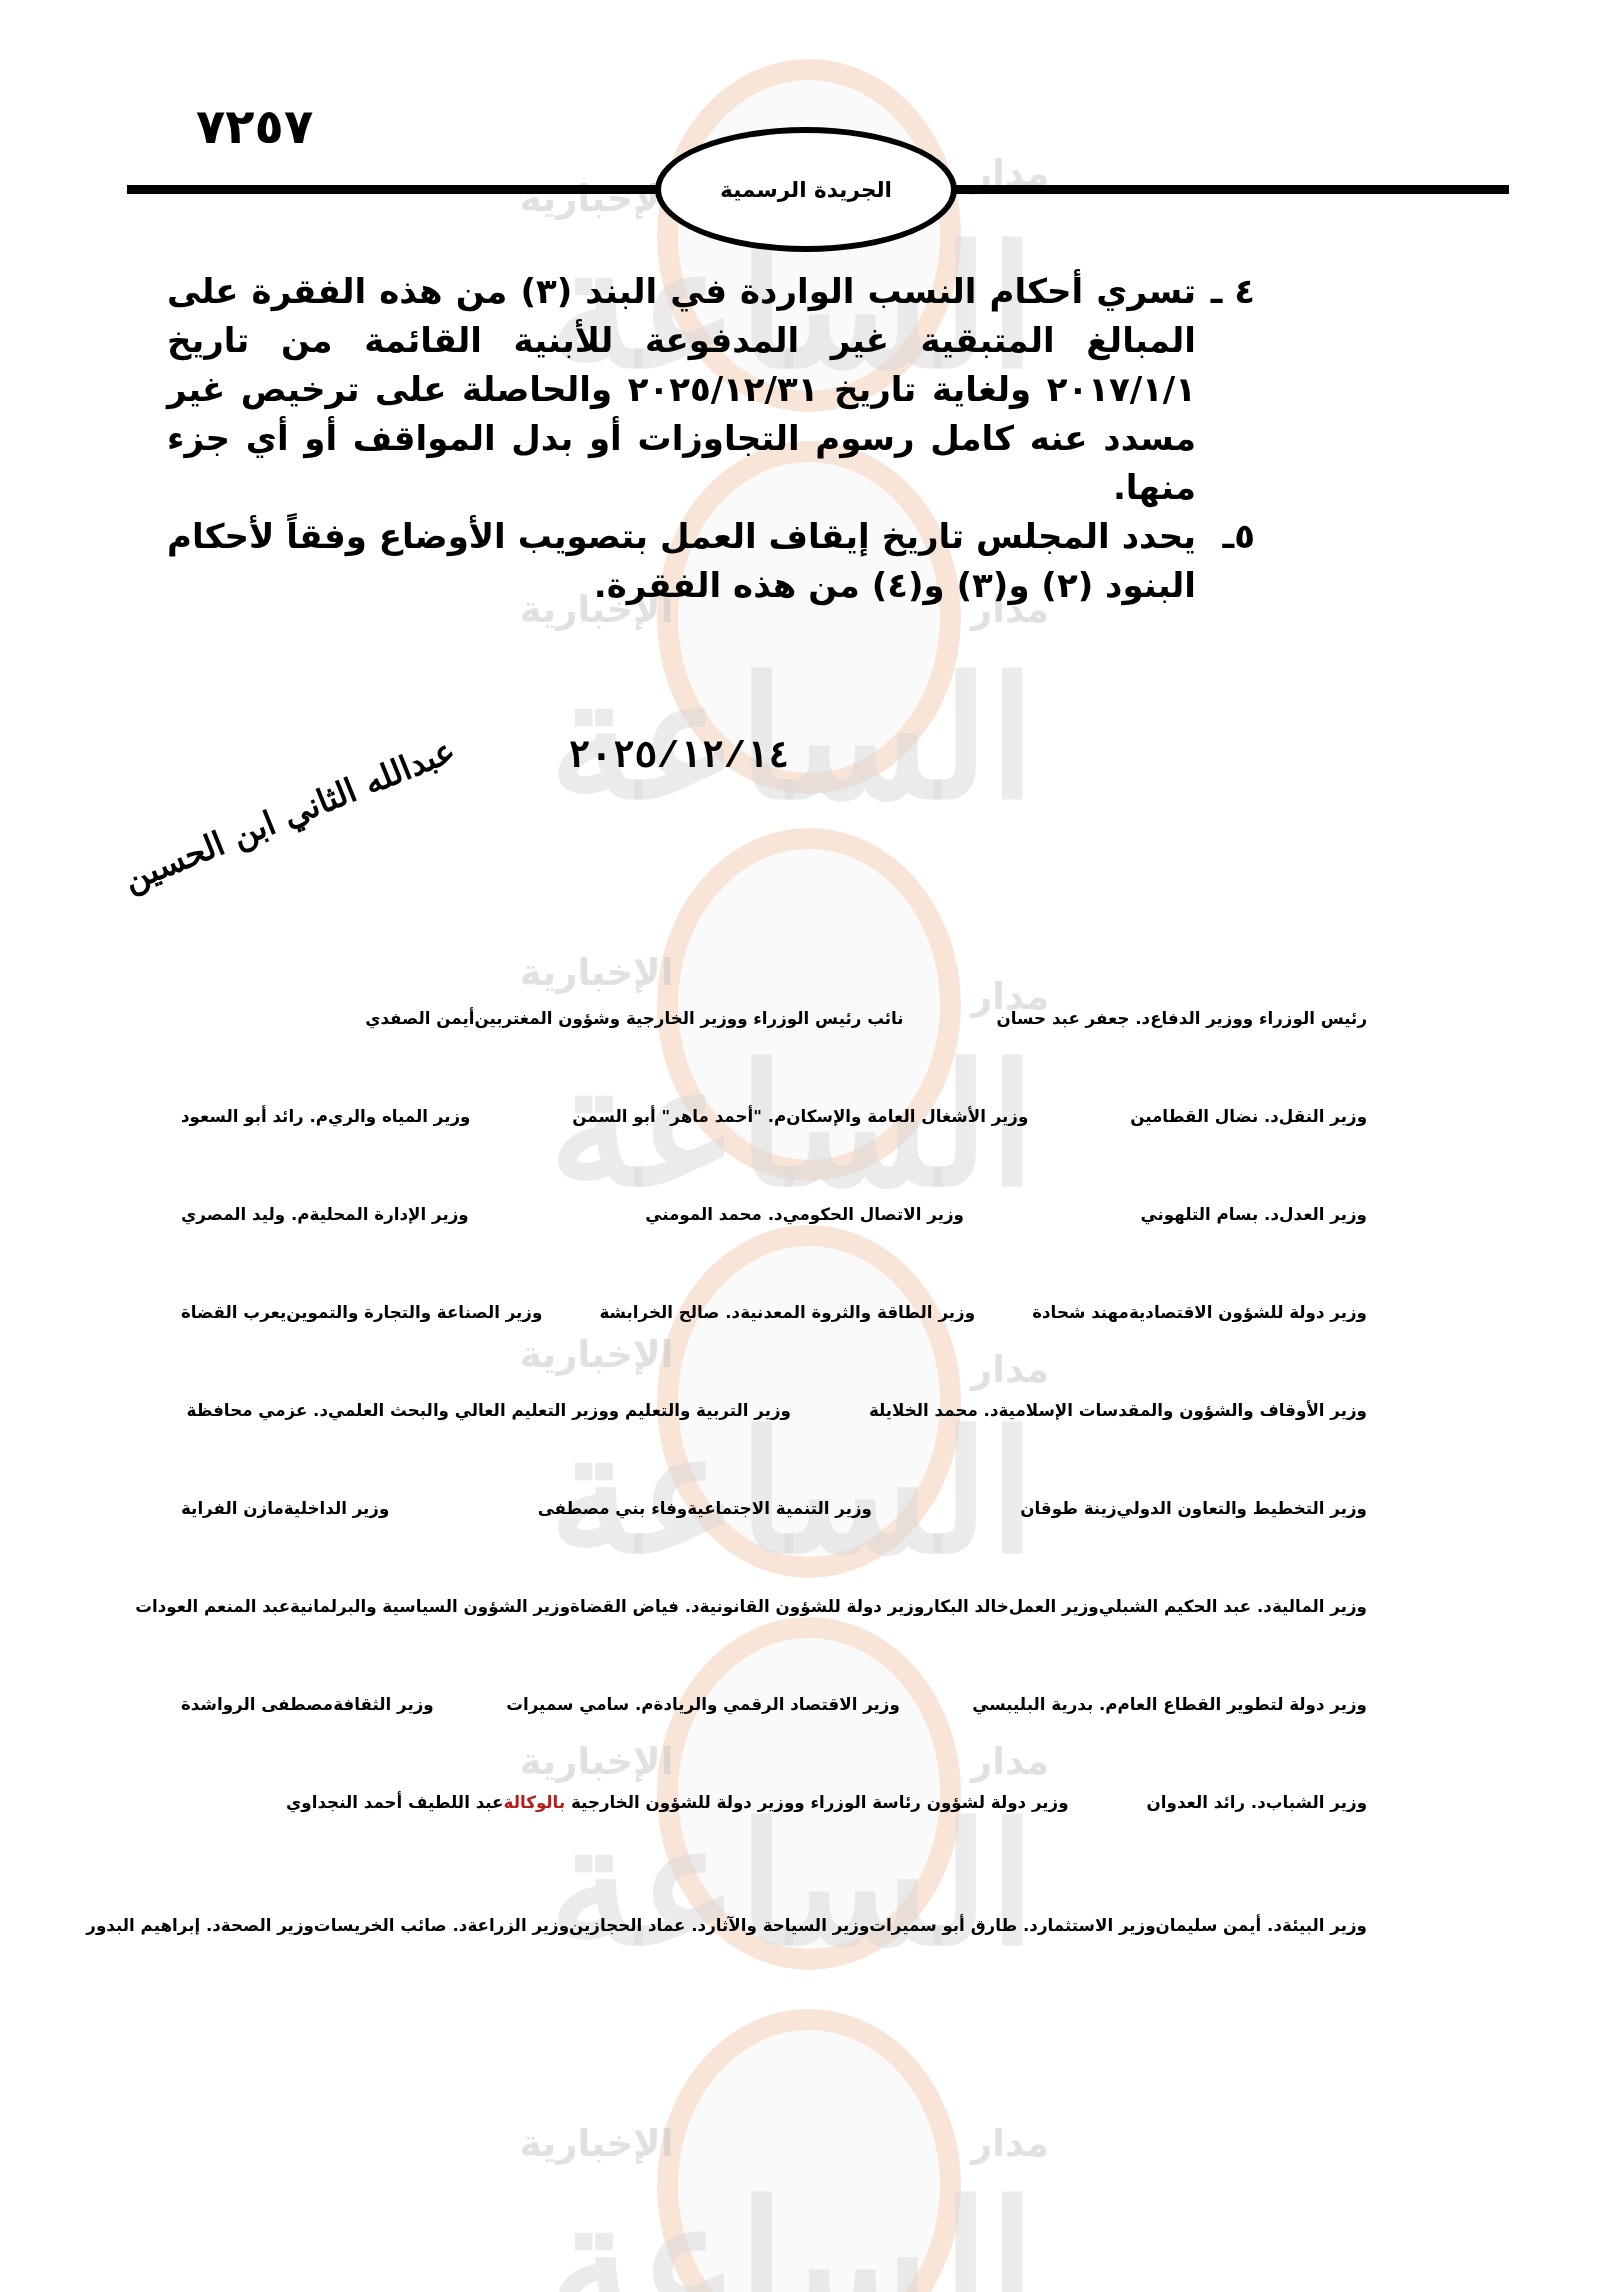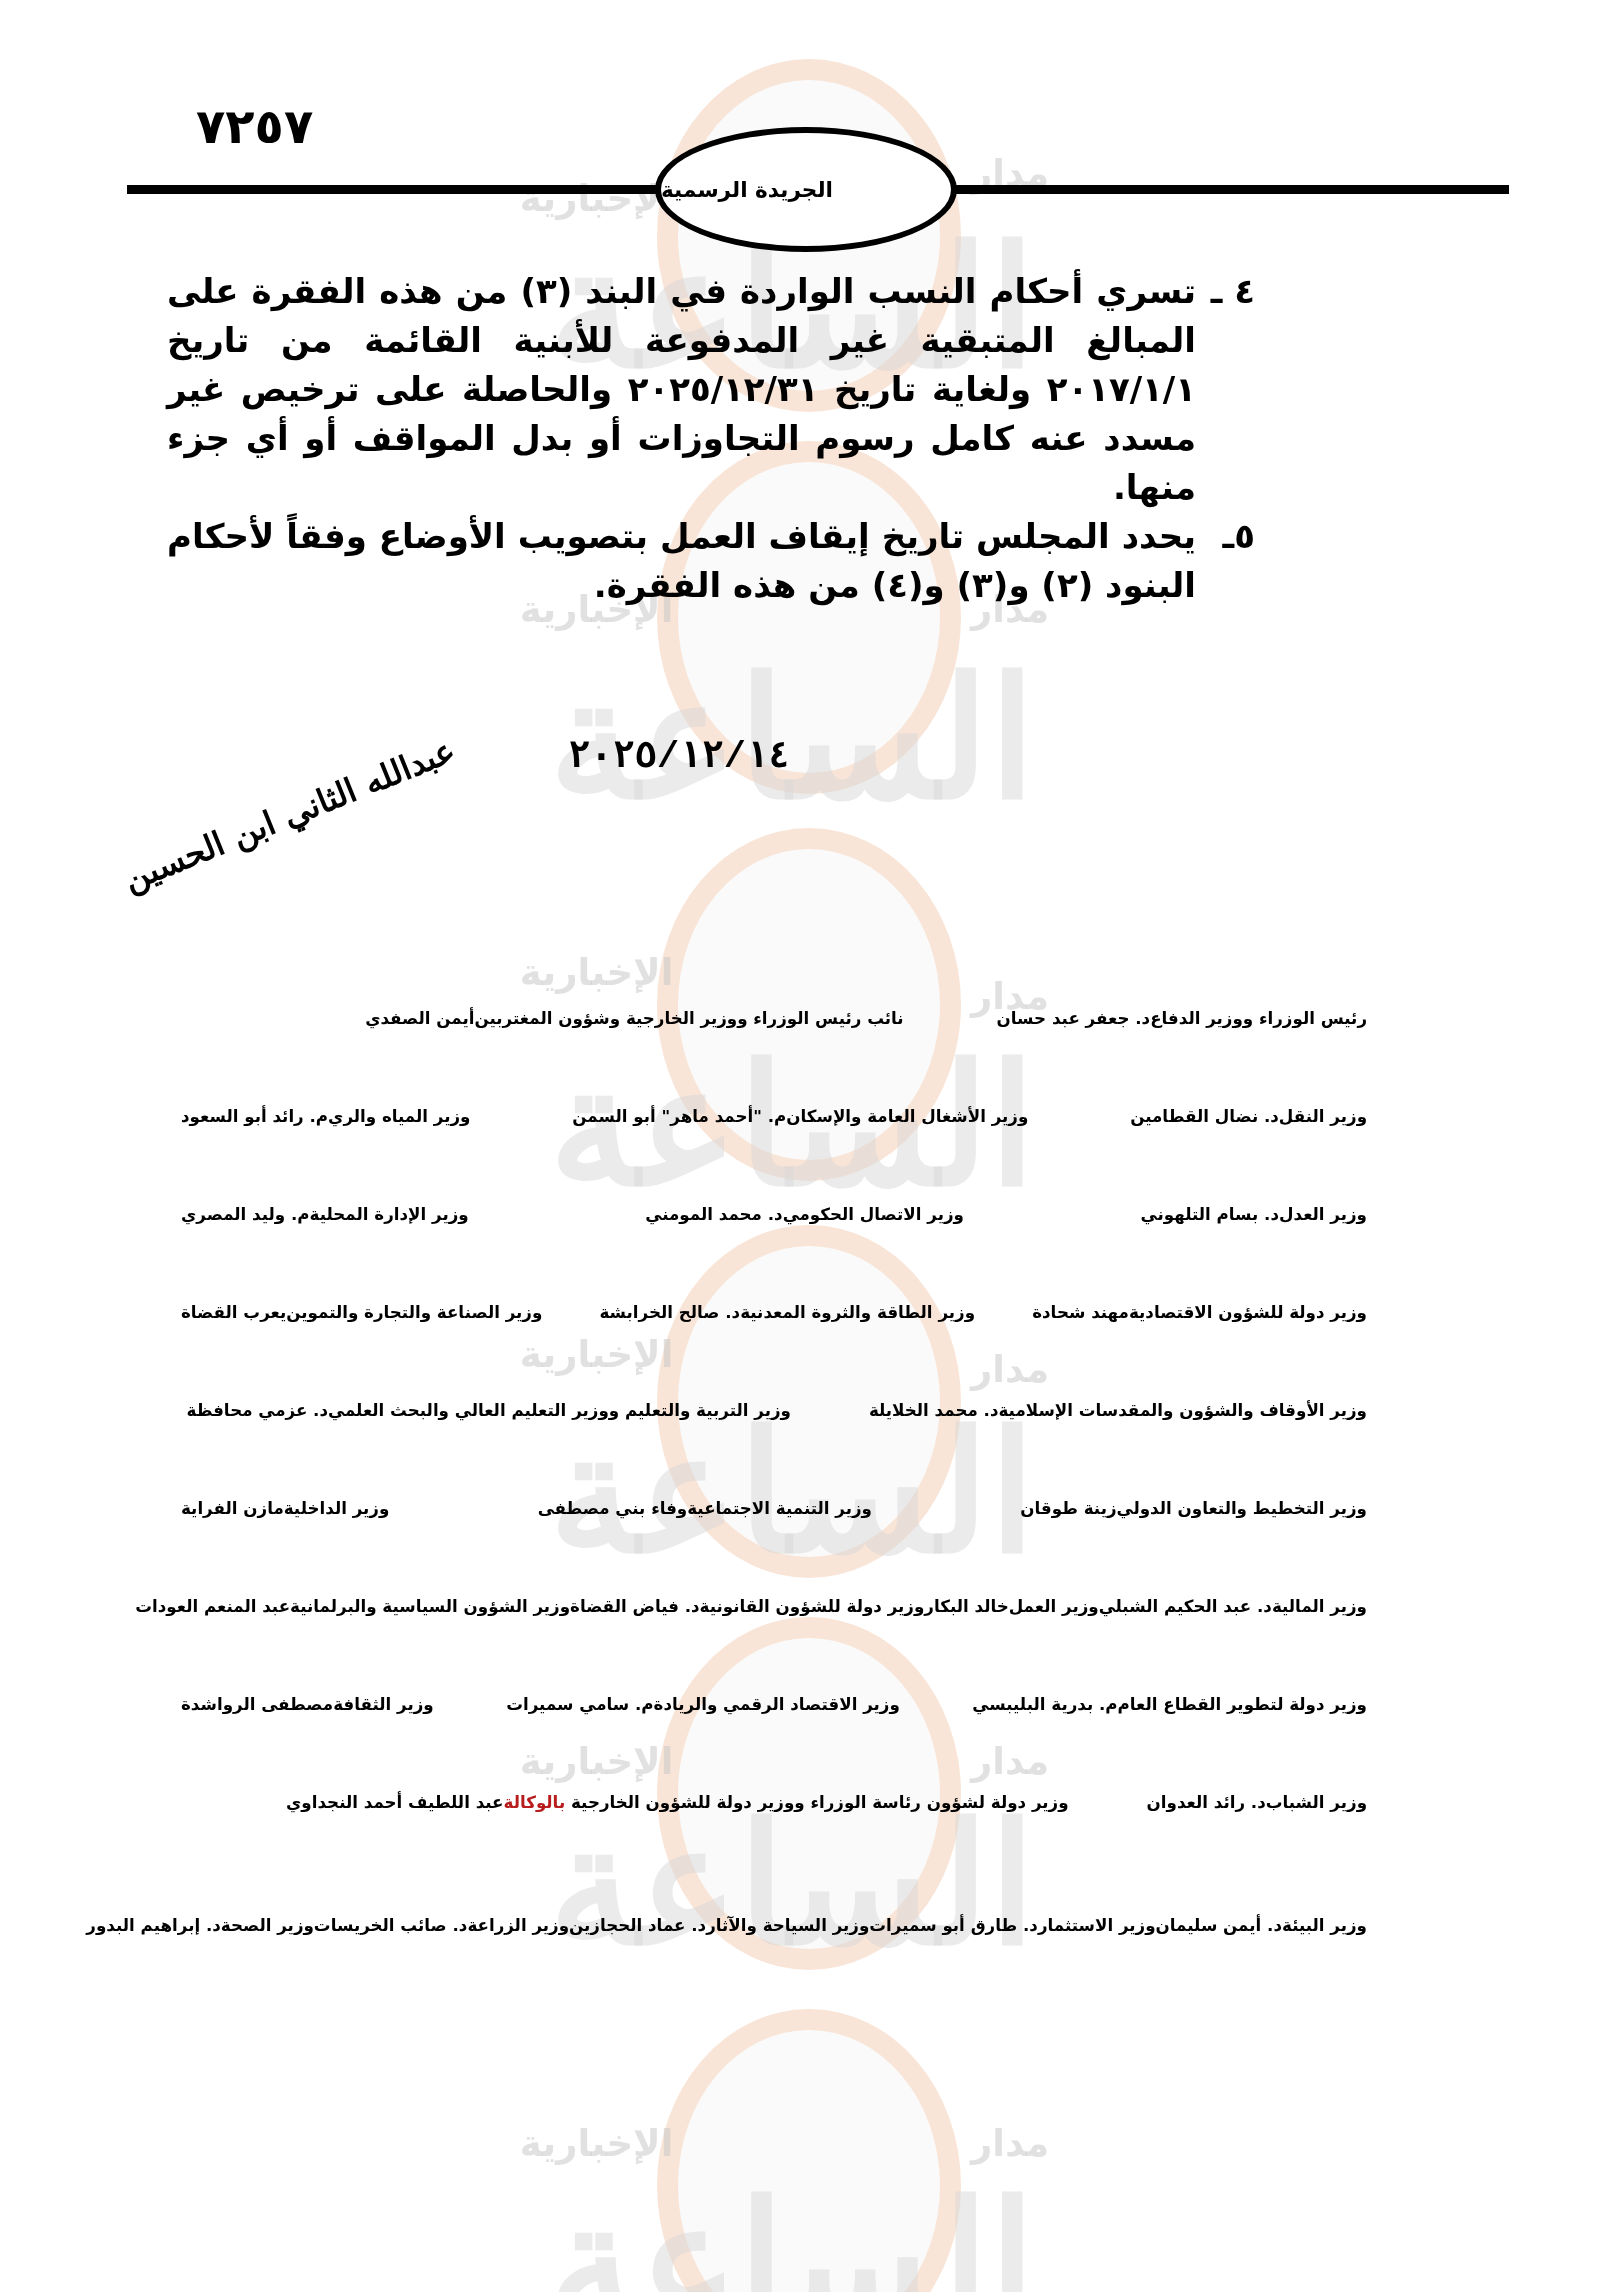--- a/index.html
+++ b/index.html
@@ -10,21 +10,21 @@
     .wm { position: absolute; width: 608px; height: 510px; pointer-events: none; }
     .wm .ring { position: absolute; left: 147px; top: 0; width: 304px; height: 353px; border-radius: 50%;
                 border: 21.6px solid rgba(246,190,150,0.35); box-sizing: border-box; background: rgba(245,245,245,0.55); }
     .wm .brand-small { position: absolute; font-family: "DejaVu Sans", sans-serif; font-weight: bold; font-size: 37px; color: rgba(200,200,200,0.55); }
     .wm .brand-big { position: absolute; font-family: Liberation Serif, serif; font-weight: bold; font-size: 167px; line-height: 1; color: rgba(215,215,215,0.5); letter-spacing: -3.9px; }
 
     
     .page-num { position: absolute; left: 196px; top: 98px; font-family: "DejaVu Sans", sans-serif; font-weight: bold; font-size: 48px; letter-spacing: 5.9px; z-index: 2; }
     .header-rule { position: absolute; left: 127px; top: 185px; width: 1382px; height: 8.8px; background: #000; z-index: 2; }
     .gazette-oval { position: absolute; left: 655px; top: 127px; width: 302px; height: 125px; border: 6.9px solid #000; border-radius: 50%;
-                    background: #fff; box-sizing: border-box; display: flex; align-items: center; z-index: 3; }
+                    background: #fff; box-sizing: border-box; display: flex; align-items: center; justify-content: center; z-index: 3; }
     .gazette-oval span { font-family: "DejaVu Sans", sans-serif; font-weight: bold; font-size: 21.6px; }
 
     
     .body-text { position: absolute; left: 167px; top: 267px; width: 1088px; direction: rtl; text-align: justify; z-index: 2;
                  font-family: "DejaVu Sans", sans-serif; font-weight: bold; font-size: 34px; line-height: 49px; }
     .clause-block { display: flex; flex-direction: row; }
     .clause-block .num { flex: 0 0 59px; }
     .clause-block .txt { flex: 1; text-align: justify; text-align-last: right; }
 
     .date { position: absolute; left: 568px; top: 733px; font-family: Liberation Mono, monospace; font-weight: bold; font-size: 37px; letter-spacing: 3.9px; z-index: 2; direction: rtl; }

